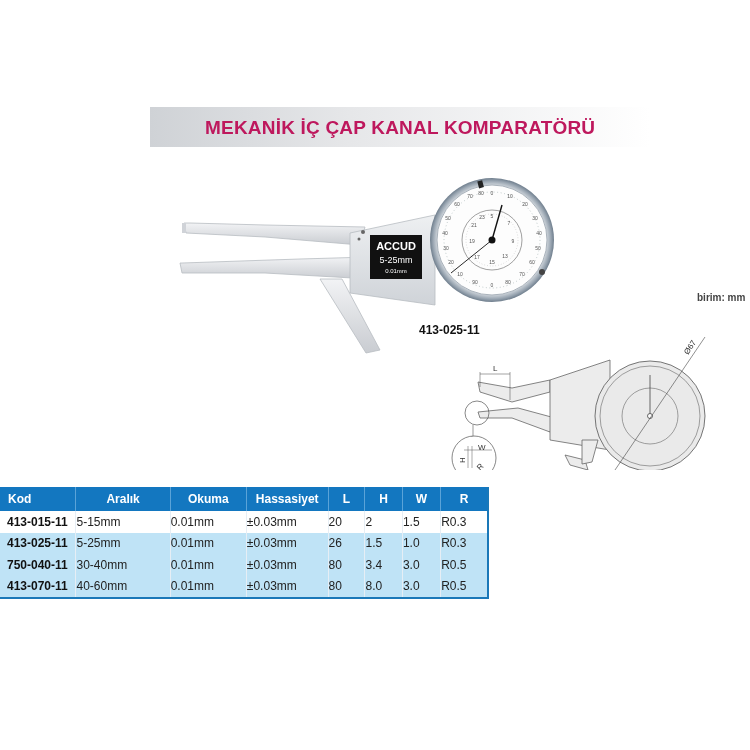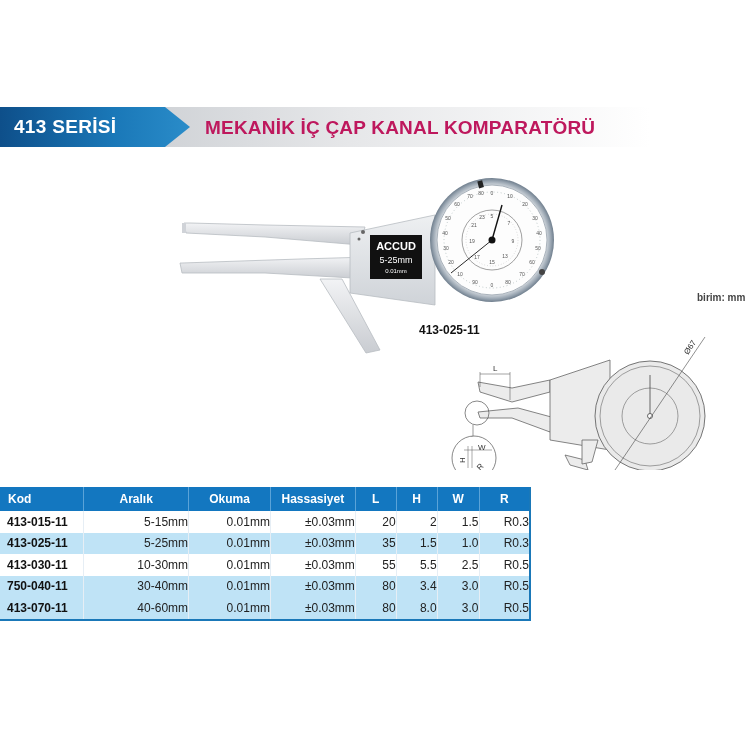--- a/index.html
+++ b/index.html
@@ -11,35 +11,32 @@
     background:linear-gradient(90deg,#0e4f8a 0%,#1a78b8 60%,#2a8cc9 100%);
     clip-path:polygon(0 0,165px 0,190px 20px,165px 40px,0 40px); }
   .banner-tag span { position:absolute; left:14px; top:9px; color:#fff; font-weight:bold; font-size:19px; letter-spacing:0.3px; }
   .banner-title { position:absolute; left:205px; top:10px; font-weight:bold; font-size:19px; color:#be185d; letter-spacing:0.2px; }
 
   .photo { position:absolute; left:170px; top:175px; width:390px; height:180px; }
   .model-label { position:absolute; left:419px; top:323px; font-weight:bold; font-size:12px; color:#111; }
   .unit-label { position:absolute; left:697px; top:292px; font-size:10px; color:#444;font-weight:bold; }
   .drawing { position:absolute; left:430px; top:300px; width:320px; height:170px; }
 
-  table.spec { position:absolute; left:0; top:487px; width:531px; border-collapse:collapse; font-size:12px; border-bottom:2px solid #1a78b8; border-right:2px solid #1a78b8; }
+  table.spec { position:absolute; left:0; top:487px; width:489px; border-collapse:collapse; font-size:12px; border-bottom:2px solid #1a78b8; border-right:2px solid #1a78b8; }
   table.spec th { background:#1377c0; color:#fff; font-weight:bold; height:24px; padding:0; border-right:1px solid #5aa3d8; }
   table.spec th:first-child { text-align:left; padding-left:8px; }
-  table.spec td { height:21.5px; padding:0; text-align:right; color:#222; border-right:1px solid #e6eef5; }
+  table.spec td { height:21.5px; padding:0; text-align:left; color:#222; border-right:1px solid #e6eef5; }
   table.spec td:first-child { text-align:left; padding-left:7px; font-weight:bold; color:#111;margin-left:43px; }
   table.spec tr.alt td { background:#bfe3f6; }
 </style>
 </head>
 <body>
 
 <div class="banner">
   <div class="banner-bg"></div>
-  <div class="banner-tag">
-    <span>413 SERİSİ</span>
-  </div>
   <div class="banner-title">MEKANİK İÇ ÇAP KANAL KOMPARATÖRÜ</div>
 </div>
 
 <svg class="photo" viewBox="0 0 390 180" xmlns="http://www.w3.org/2000/svg">
   <defs>
     <linearGradient id="arm" x1="0" y1="0" x2="0" y2="1">
       <stop offset="0" stop-color="#f2f3f5"></stop>
         <stop offset="1" stop-color="#c9ccd1"></stop>
     </linearGradient>
     <linearGradient id="body" x1="0" y1="0" x2="0" y2="1">
@@ -183,34 +180,24 @@
       <td>20</td>
       <td>2</td>
       <td>1.5</td>
       <td>R0.3</td>
     </tr>
     <tr class="alt">
       <td>413-025-11</td>
       <td>5-25mm</td>
       <td>0.01mm</td>
       <td>±0.03mm</td>
-      <td>35</td>
+      <td>26</td>
       <td>1.5</td>
       <td>1.0</td>
       <td>R0.3</td>
-    </tr>
-    <tr>
-      <td>413-030-11</td>
-      <td>10-30mm</td>
-      <td>0.01mm</td>
-      <td>±0.03mm</td>
-      <td>55</td>
-      <td>5.5</td>
-      <td>2.5</td>
-      <td>R0.5</td>
     </tr>
     <tr class="alt">
       <td>750-040-11</td>
       <td>30-40mm</td>
       <td>0.01mm</td>
       <td>±0.03mm</td>
       <td>80</td>
       <td>3.4</td>
       <td>3.0</td>
       <td>R0.5</td>

